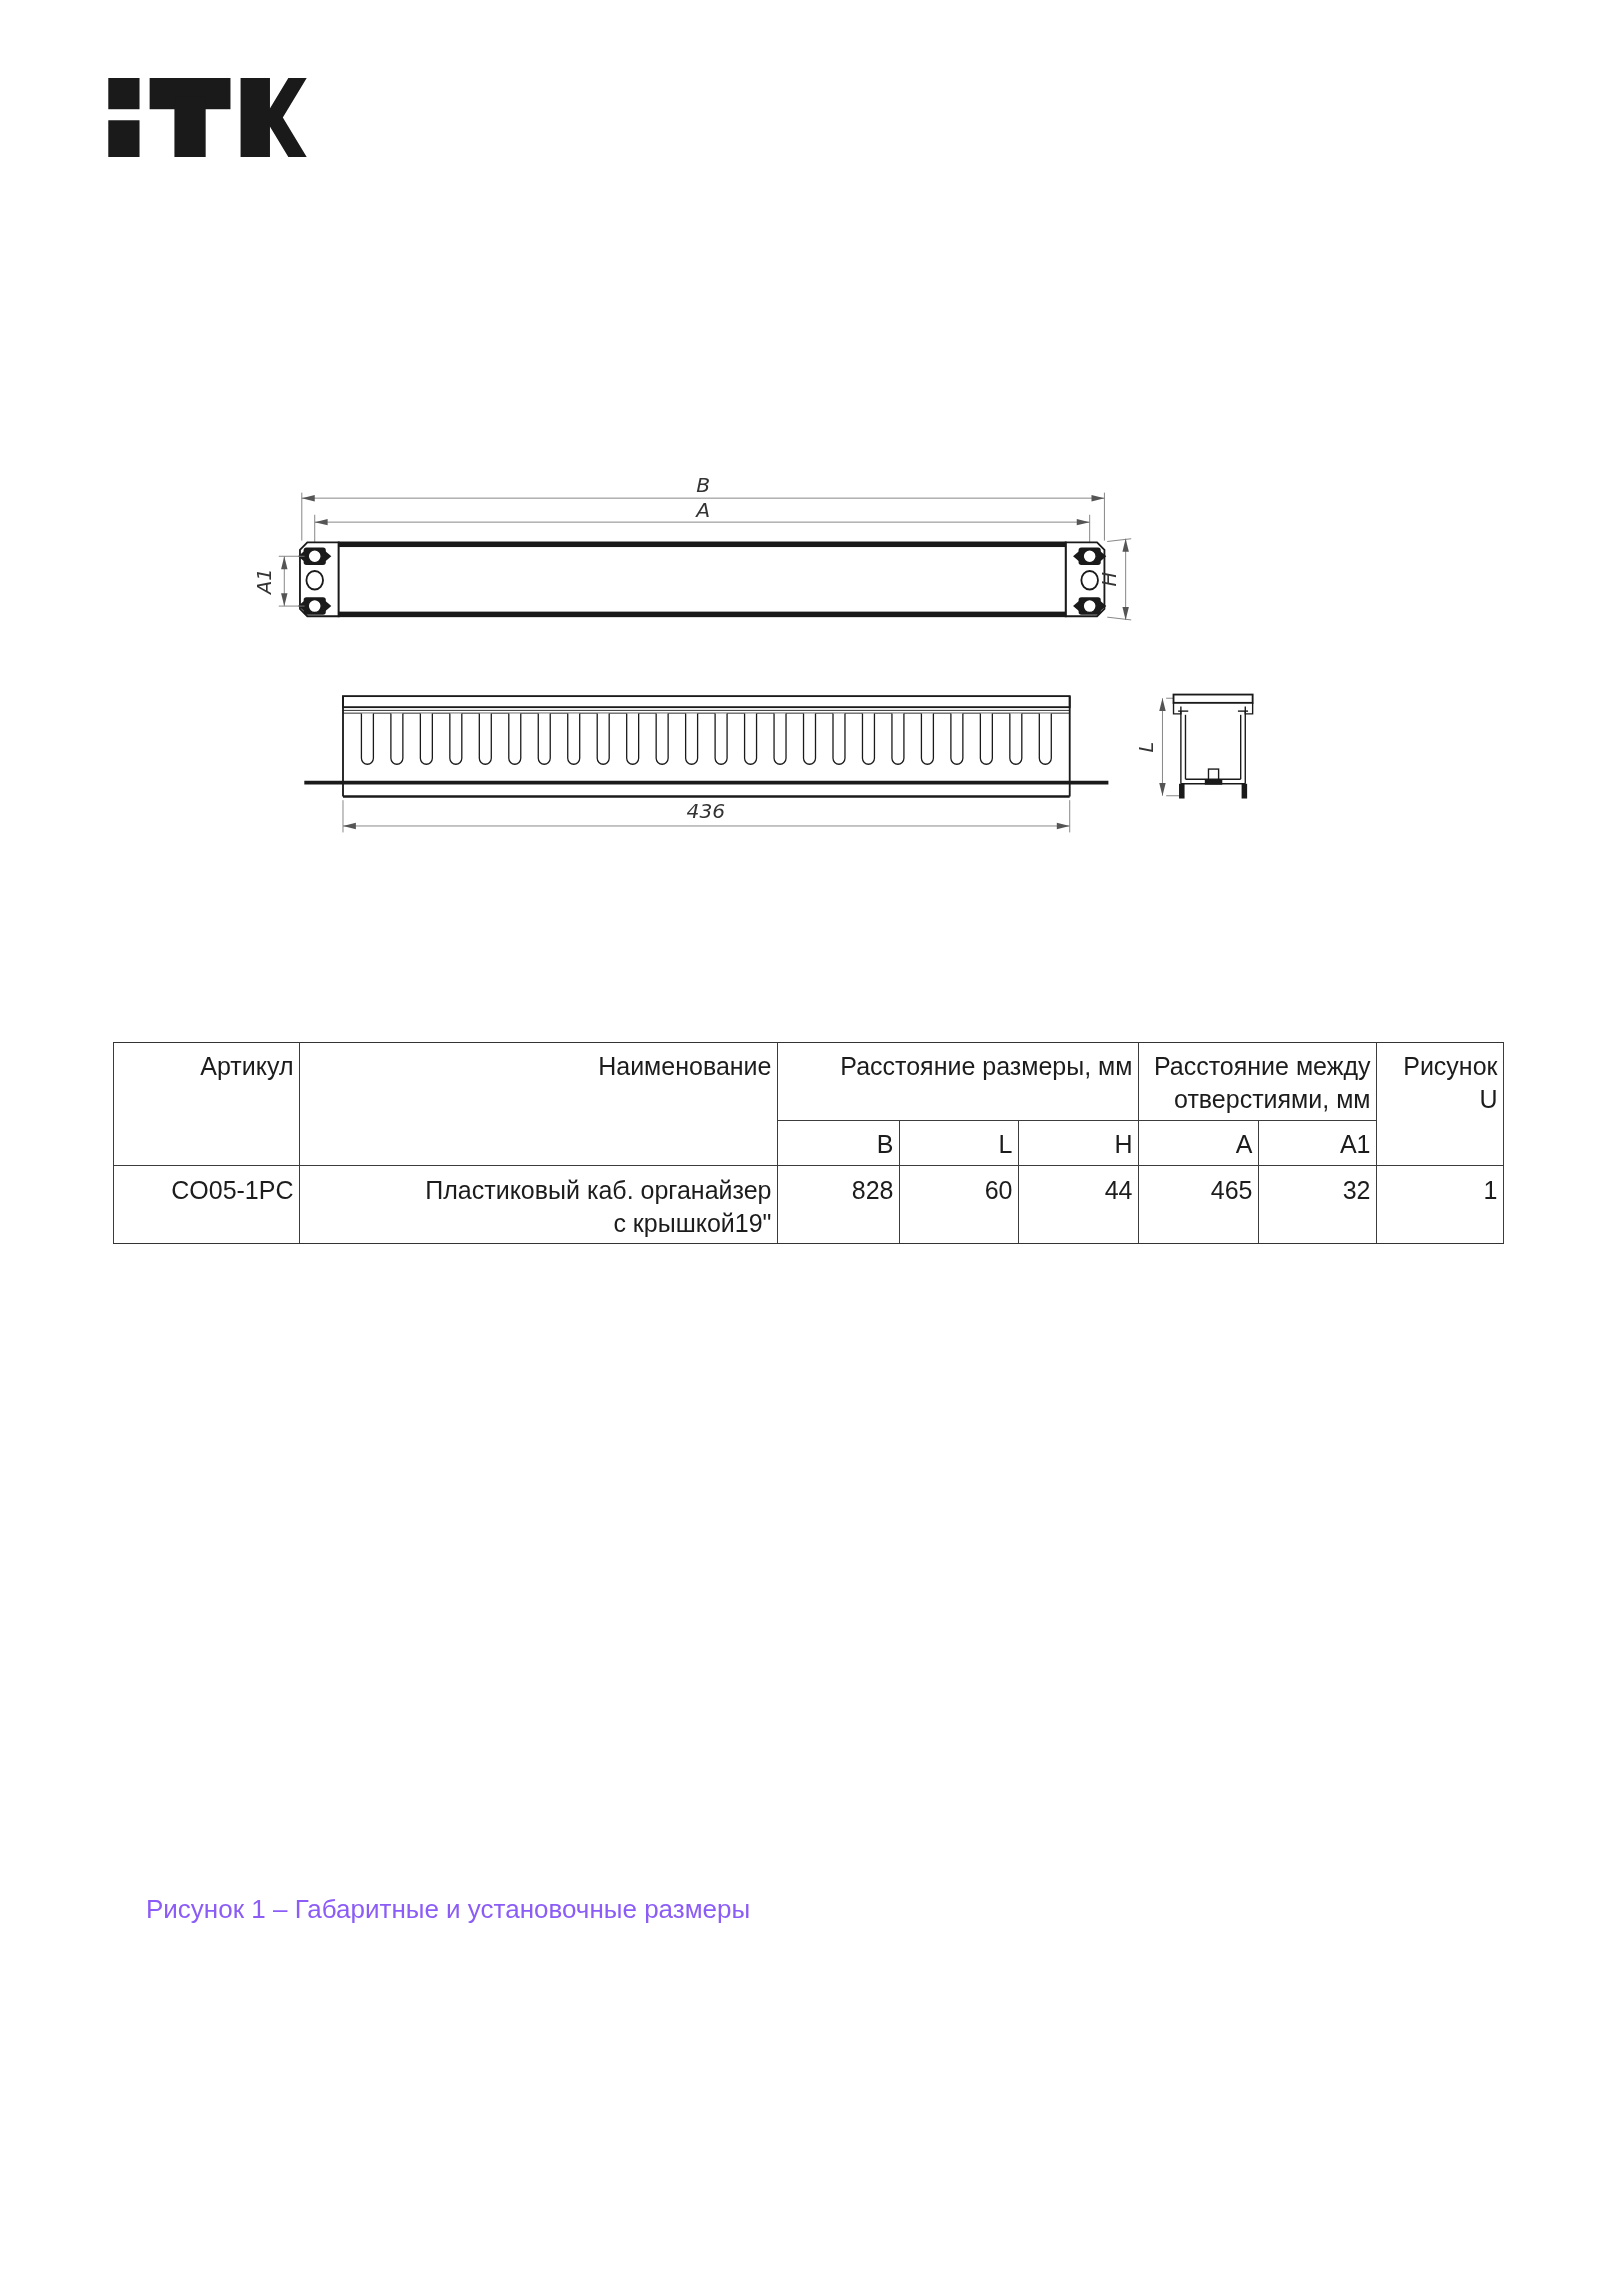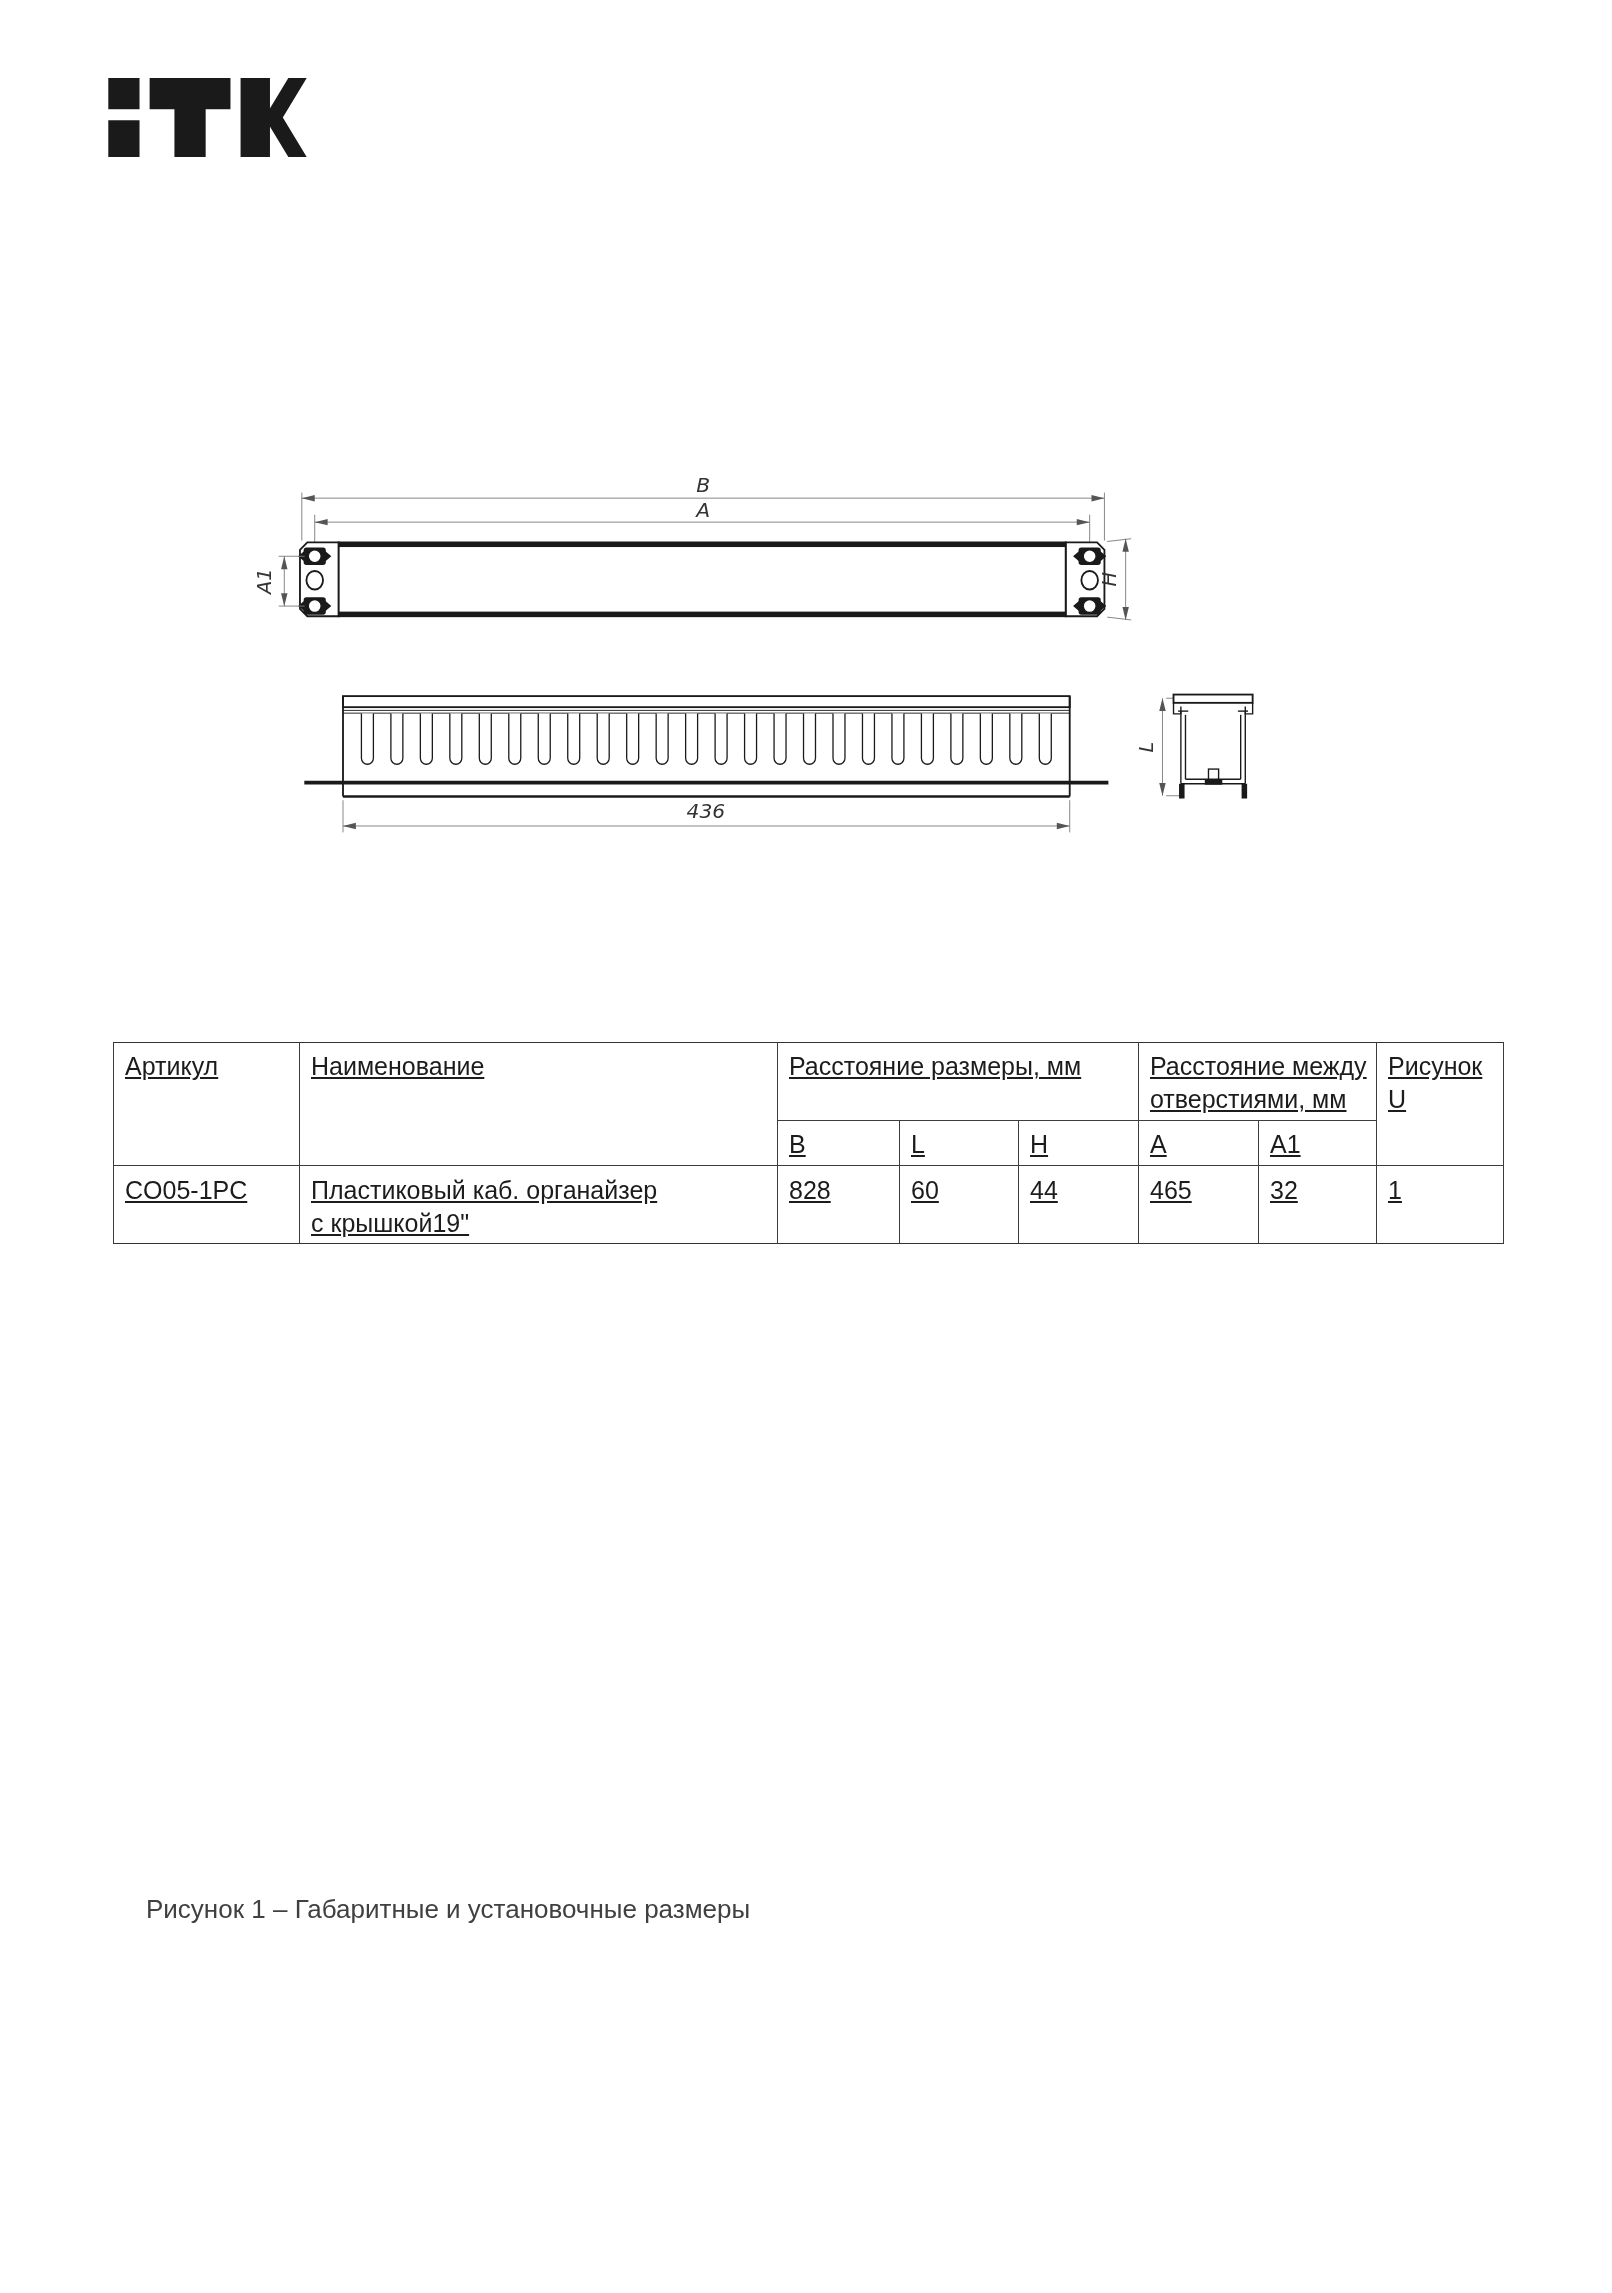--- a/index.html
+++ b/index.html
@@ -23,29 +23,28 @@
   }
   .dimtext.small{font-size:21px;}
   
   #spec-table{
     left:113px;top:1042px;width:1390px;
     border-collapse:collapse;table-layout:fixed;
     font-size:25px;line-height:1.32;color:#1c1c1c;
   }
   #spec-table td{
     border:0.9px solid #3c3c3c;
-    vertical-align:top;text-align:left;
+    vertical-align:top;text-align:right;
     padding:7.4px 5.5px 3.7px 11px;
     overflow:hidden;
-    text-decoration:underline;
   }
   #spec-table tr.r1 td{border-top:1.8px solid #333333;}
   #spec-table tr.r3 td{border-bottom:1.8px solid #333333;}
   
-  #caption{left:146px;top:1894px;font-size:26px;color:#404040;white-space:nowrap;}
+  #caption{left:146px;top:1894px;font-size:26px;color:#8b5cf6;white-space:nowrap;}
 </style>
 </head>
 <body>
 
 <svg id="logo" class="abs" viewBox="0 0 216 86">
   <g fill="#1a1a1a">
     <rect x="0" y="0" width="34" height="34"></rect>
     <rect x="0" y="46" width="34" height="40"></rect>
     <rect x="45" y="0" width="88" height="34"></rect>
     <rect x="72" y="20" width="34" height="66"></rect>

